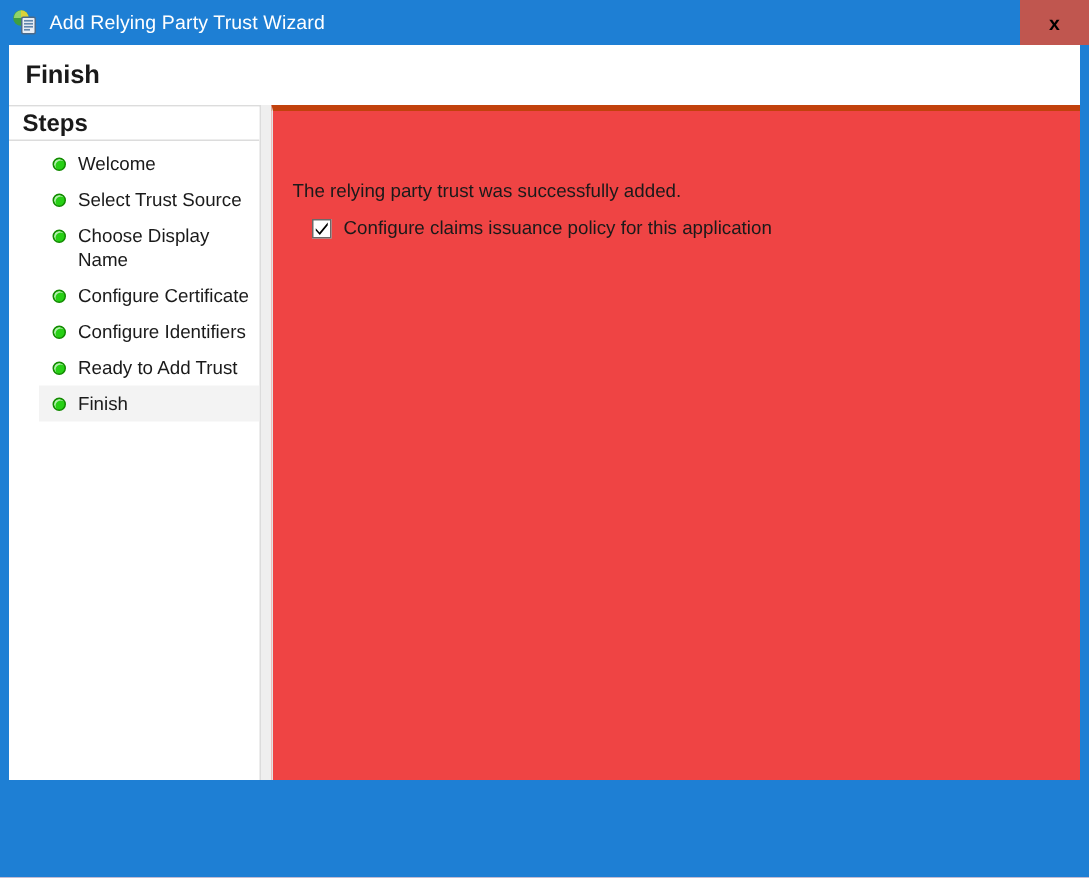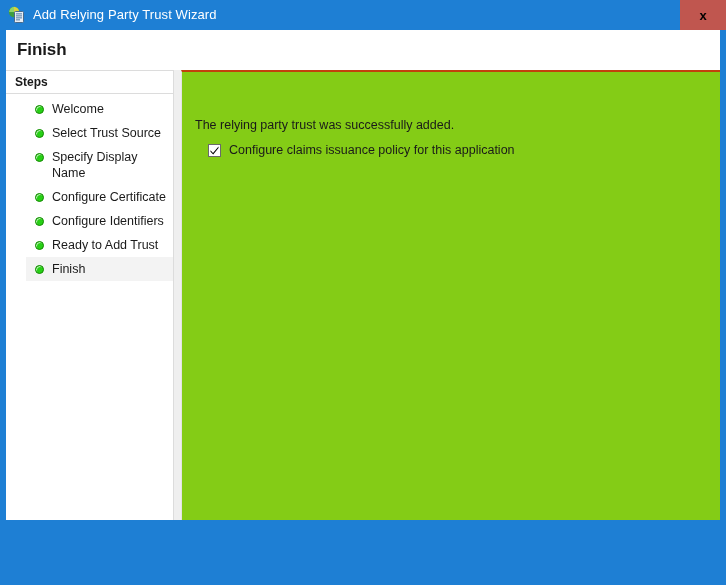--- a/index.html
+++ b/index.html
@@ -104,21 +104,21 @@
     background: #ffffff;
     border-top: 1px solid #dcdcdc;
     border-right: 1px solid #dcdcdc;
     box-sizing: border-box;
     overflow: hidden;
   }
   .steps-header {
     height: 23px;
     line-height: 23px;
     padding-left: 9px;
-    font-size: 12px;
+    font-size: 16px;
     font-weight: bold;
     color: #1a1a1a;
     border-bottom: 1px solid #dcdcdc;
     background: #ffffff;
     box-sizing: border-box;
   }
   .steps-list {
     padding-top: 3px;
   }
   .step-item {
@@ -152,22 +152,22 @@
     max-width: 126px;
   }
 
   
   .content {
     position: absolute;
     left: 175px;
     top: 40px;
     width: 539px;
     height: 500px;
-    background: #84cc16;
-    border-top: 2px solid #c2410c;
+    background: #ef4444;
+    border-top: 4px solid #c2410c;
     border-left: 1px solid #e3e3e3;
     box-sizing: border-box;
     overflow: hidden;
   }
   .content-message {
     position: absolute;
     left: 13px;
     top: 45px;
     font-size: 12.5px;
     color: #1a1a1a;
@@ -256,21 +256,21 @@
           <span class="step-label">Welcome</span>
         </div>
 
         <div class="step-item">
           <span class="step-bullet"></span>
           <span class="step-label">Select Trust Source</span>
         </div>
 
         <div class="step-item">
           <span class="step-bullet"></span>
-          <span class="step-label">Specify Display Name</span>
+          <span class="step-label">Choose Display Name</span>
         </div>
 
         <div class="step-item">
           <span class="step-bullet"></span>
           <span class="step-label">Configure Certificate</span>
         </div>
 
 
         <div class="step-item">
           <span class="step-bullet"></span>

